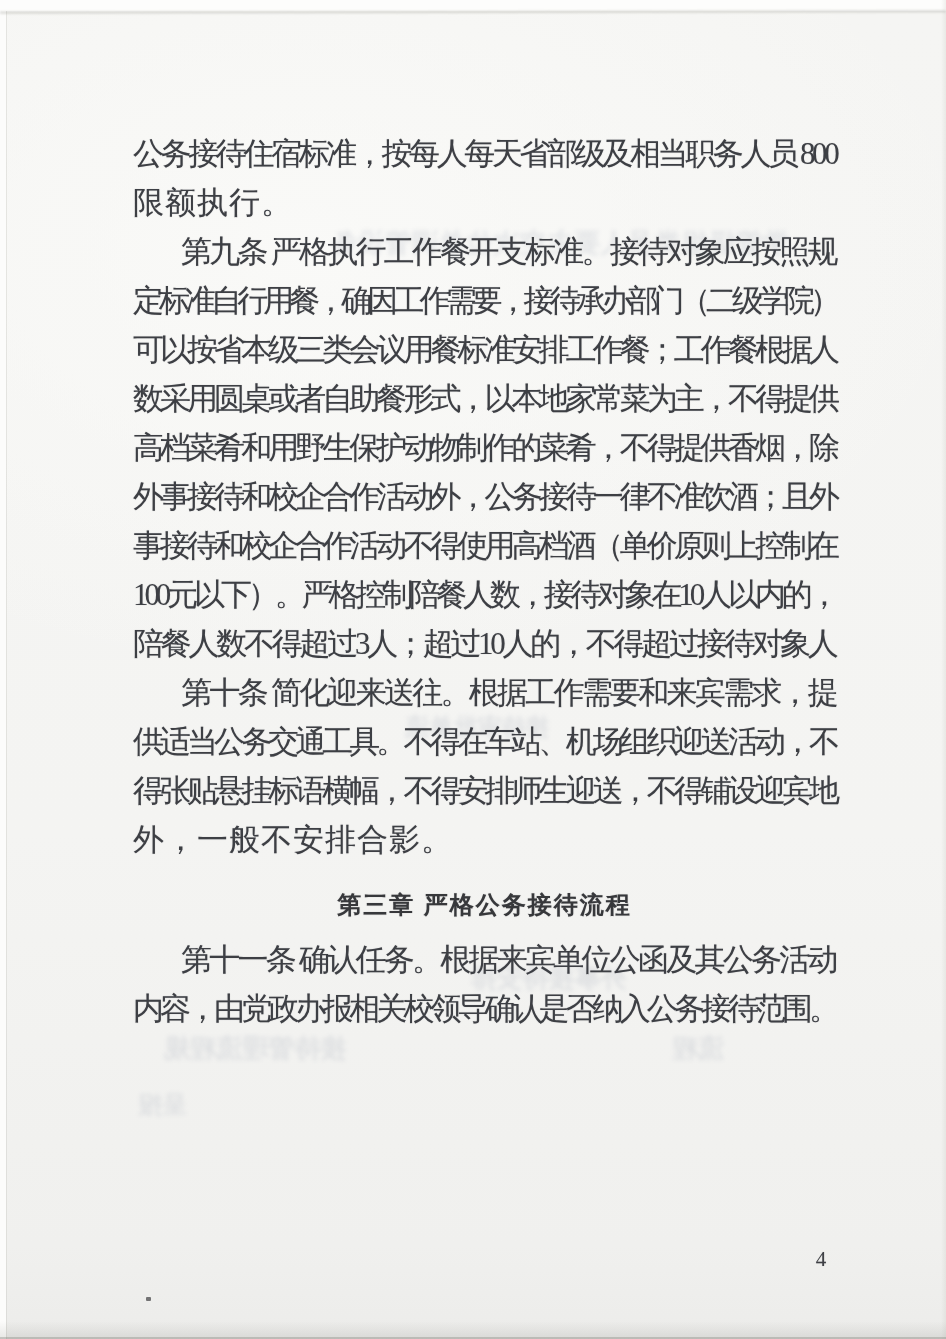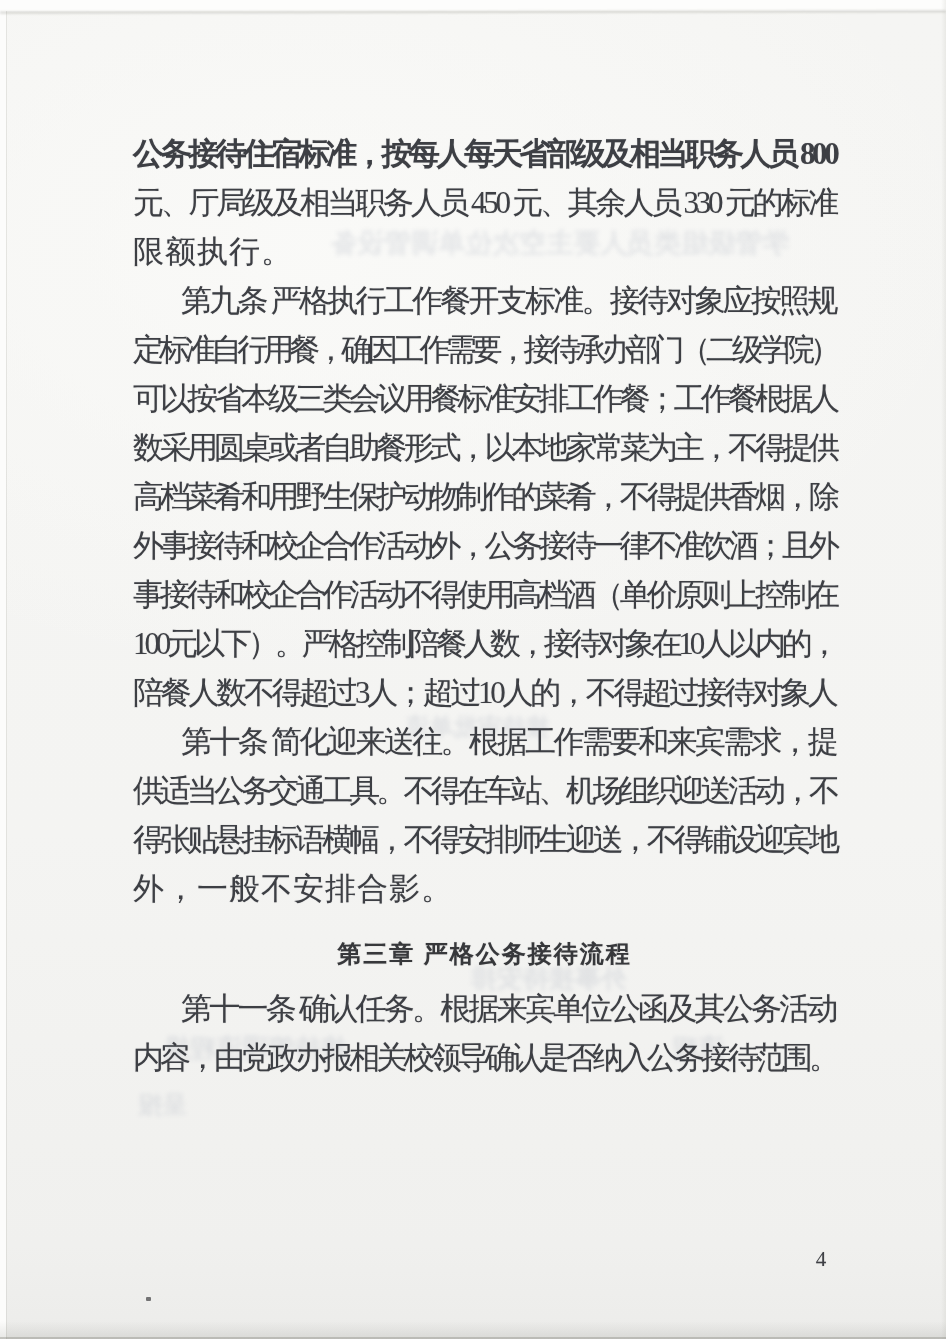--- a/index.html
+++ b/index.html
@@ -66,22 +66,21 @@
     <div class="ghost-layer">
         <div class="ghost" style="left: 258px; top: 214px; width: 525px; font-size: 27px;">学管级组类员人要主空次位单调管设备</div>
         <div class="ghost" style="left: 338px; top: 700px; width: 205px; font-size: 24px;">接待审批单流</div>
         <div class="ghost" style="left: 448px; top: 950px; width: 172px; font-size: 26px;">外事接待安排</div>
         <div class="ghost" style="left: 128px; top: 1020px; width: 212px; font-size: 26px;">接待管理流程规</div>
         <div class="ghost" style="left: 652px; top: 1020px; width: 66px; font-size: 26px;">流程</div>
         <div class="ghost" style="left: 126px; top: 1078px; width: 54px; font-size: 24px;">呈报</div>
       </div>
     <div class="textblock">
 
-    <div class="doc-line body" style="letter-spacing: -3.39px; font-weight: bold;">公务接待住宿标准，按每人每天省部级及相当职务人员 800</div>
-        <div class="doc-line body" style="letter-spacing: -3.22px;">元、厅局级及相当职务人员 450 元、其余人员 330 元的标准</div>
+    <div class="doc-line body" style="letter-spacing: -3.39px;">公务接待住宿标准，按每人每天省部级及相当职务人员 800</div>
         <div class="doc-line end" style="letter-spacing: 1px;">限额执行。</div>
         <div class="doc-line indent" style="letter-spacing: -2.75px; font-family: Liberation Serif, serif;">第九条 严格执行工作餐开支标准。接待对象应按照规</div>
         <div class="doc-line body" style="letter-spacing: -4.96px;">定标准自行用餐，确因工作需要，接待承办部门（二级学院）</div>
         <div class="doc-line body" style="letter-spacing: -3.96px;">可以按省本级三类会议用餐标准安排工作餐；工作餐根据人</div>
         <div class="doc-line body" style="letter-spacing: -3.96px;">数采用圆桌或者自助餐形式，以本地家常菜为主，不得提供</div>
         <div class="doc-line body" style="letter-spacing: -3.96px;">高档菜肴和用野生保护动物制作的菜肴，不得提供香烟，除</div>
         <div class="doc-line body" style="letter-spacing: -3.96px;">外事接待和校企合作活动外，公务接待一律不准饮酒；且外</div>
         <div class="doc-line body" style="letter-spacing: -3.96px;">事接待和校企合作活动不得使用高档酒（单价原则上控制在</div>
         <div class="doc-line body" style="letter-spacing: -4.1px;">100元以下）。严格控制陪餐人数，接待对象在10人以内的，</div>
         <div class="doc-line body" style="letter-spacing: -3.26px;">陪餐人数不得超过3人；超过10人的，不得超过接待对象人</div>

